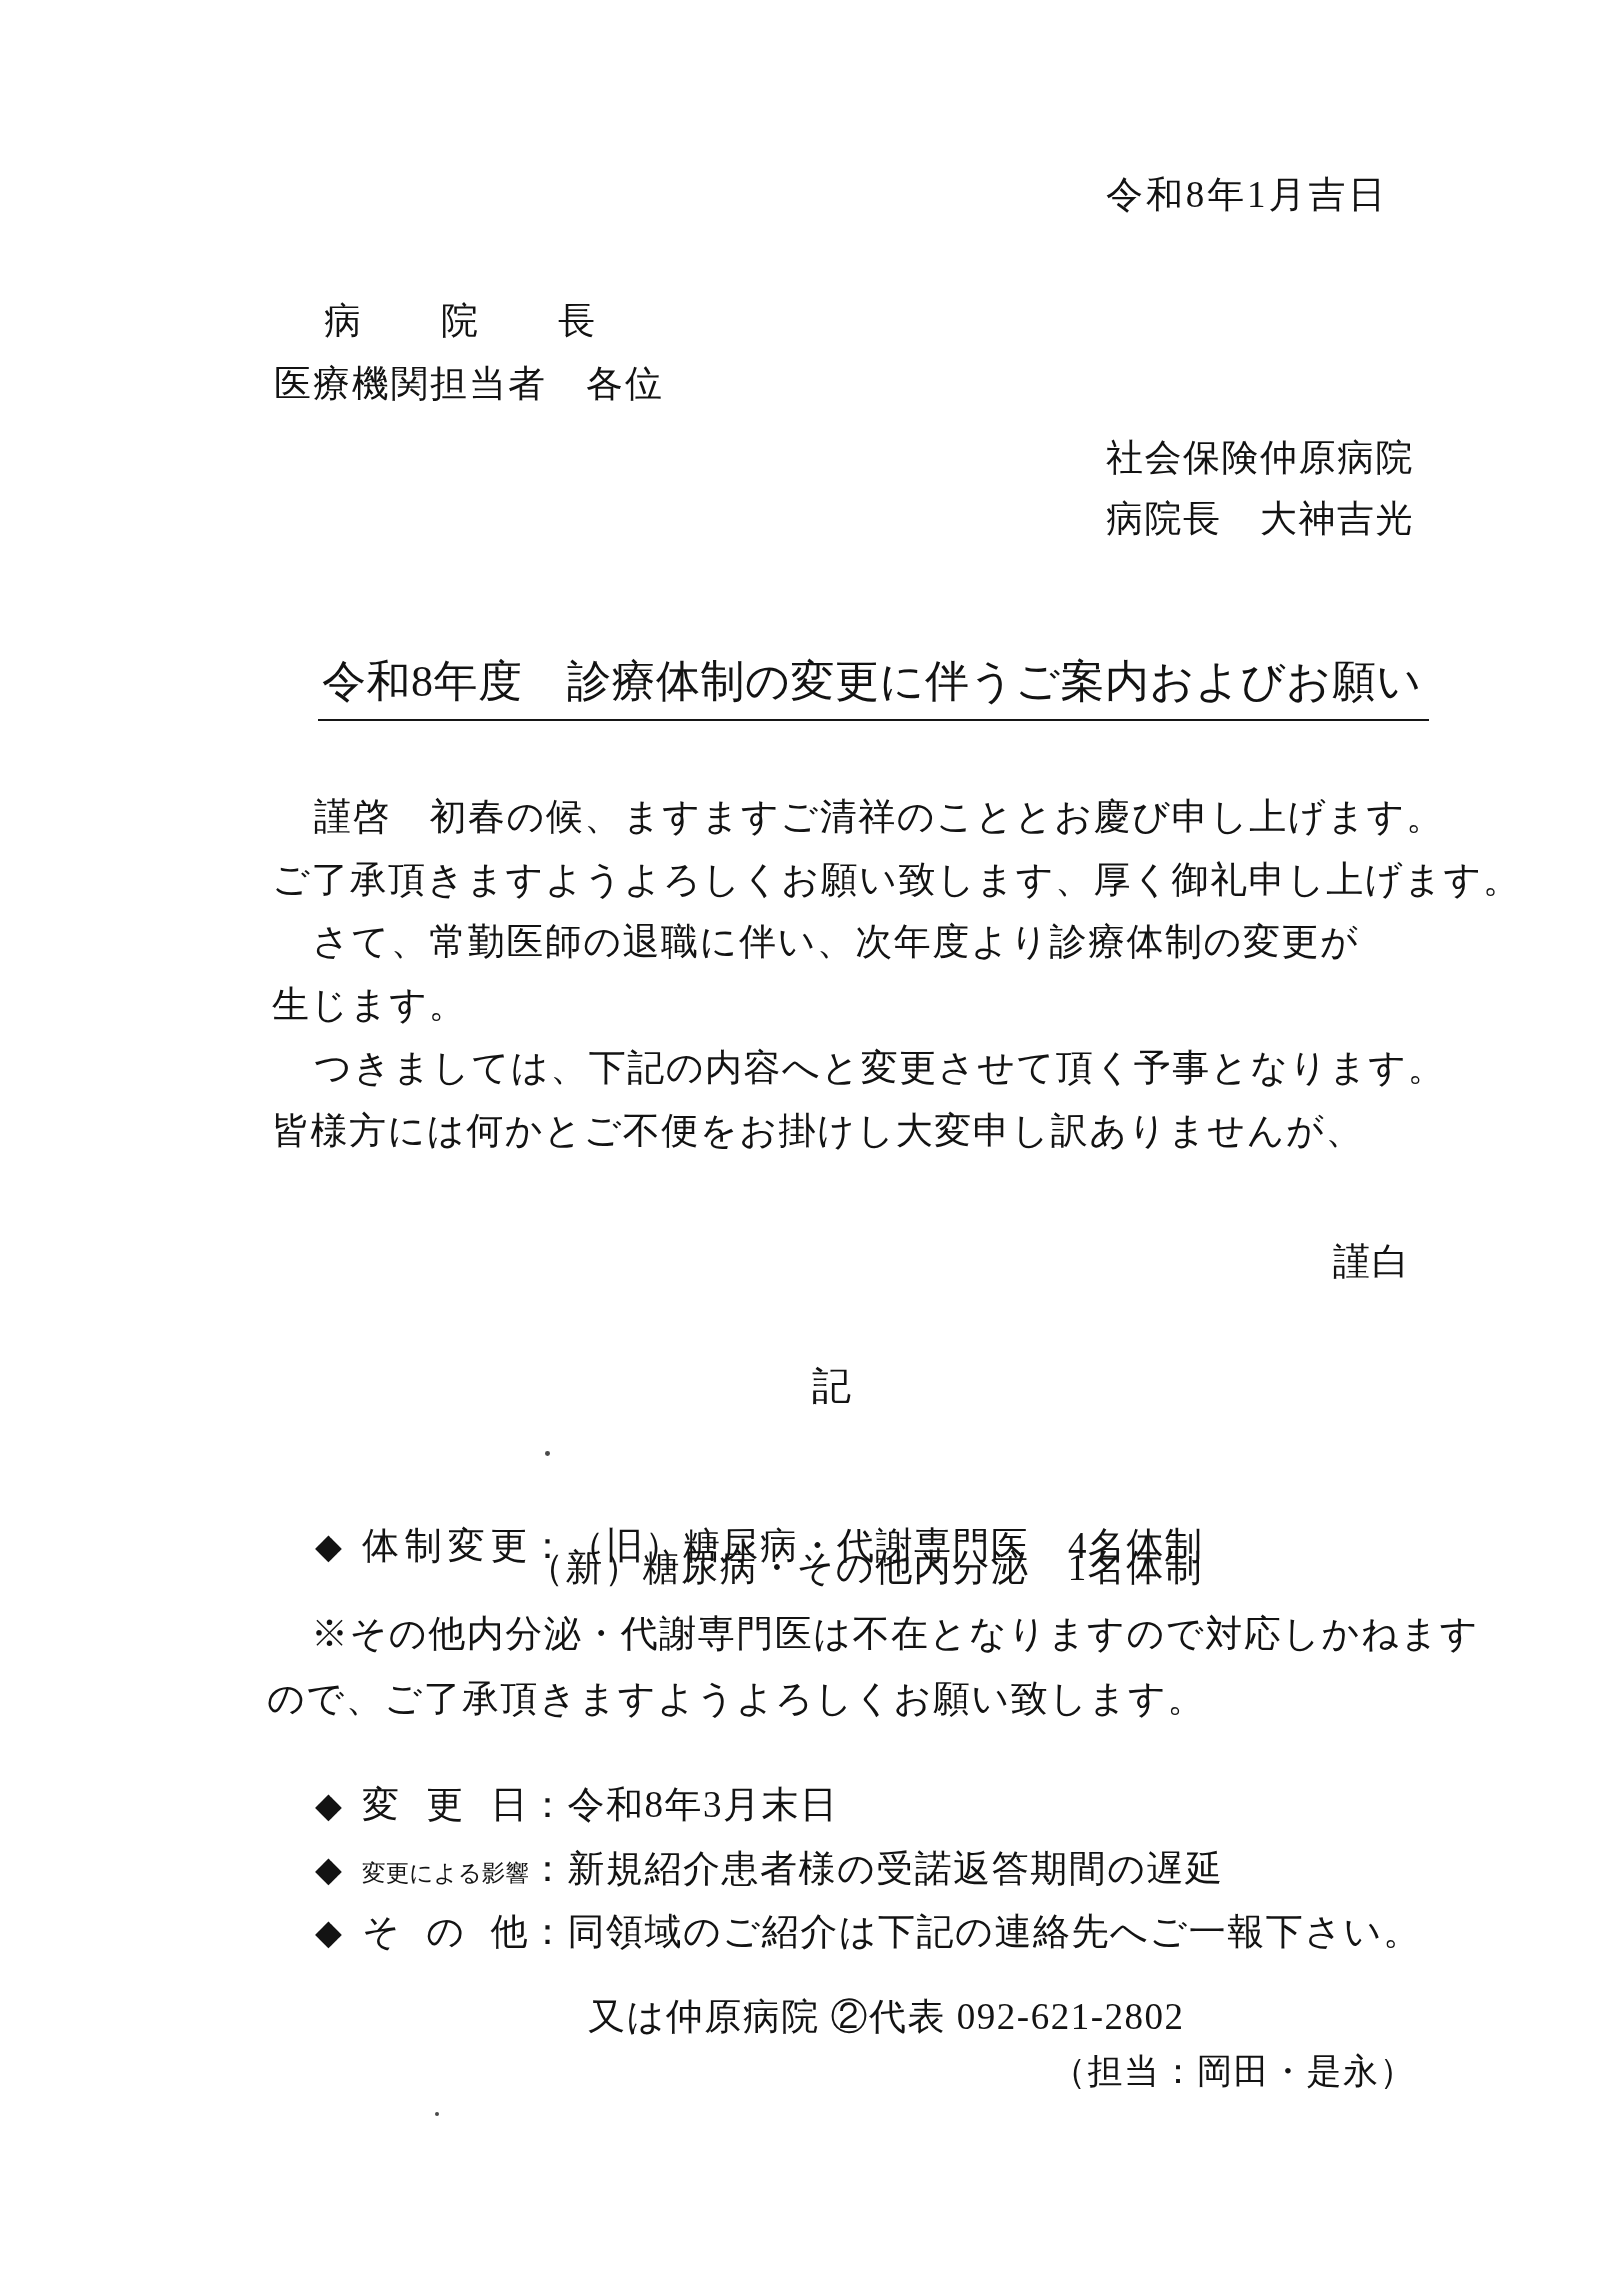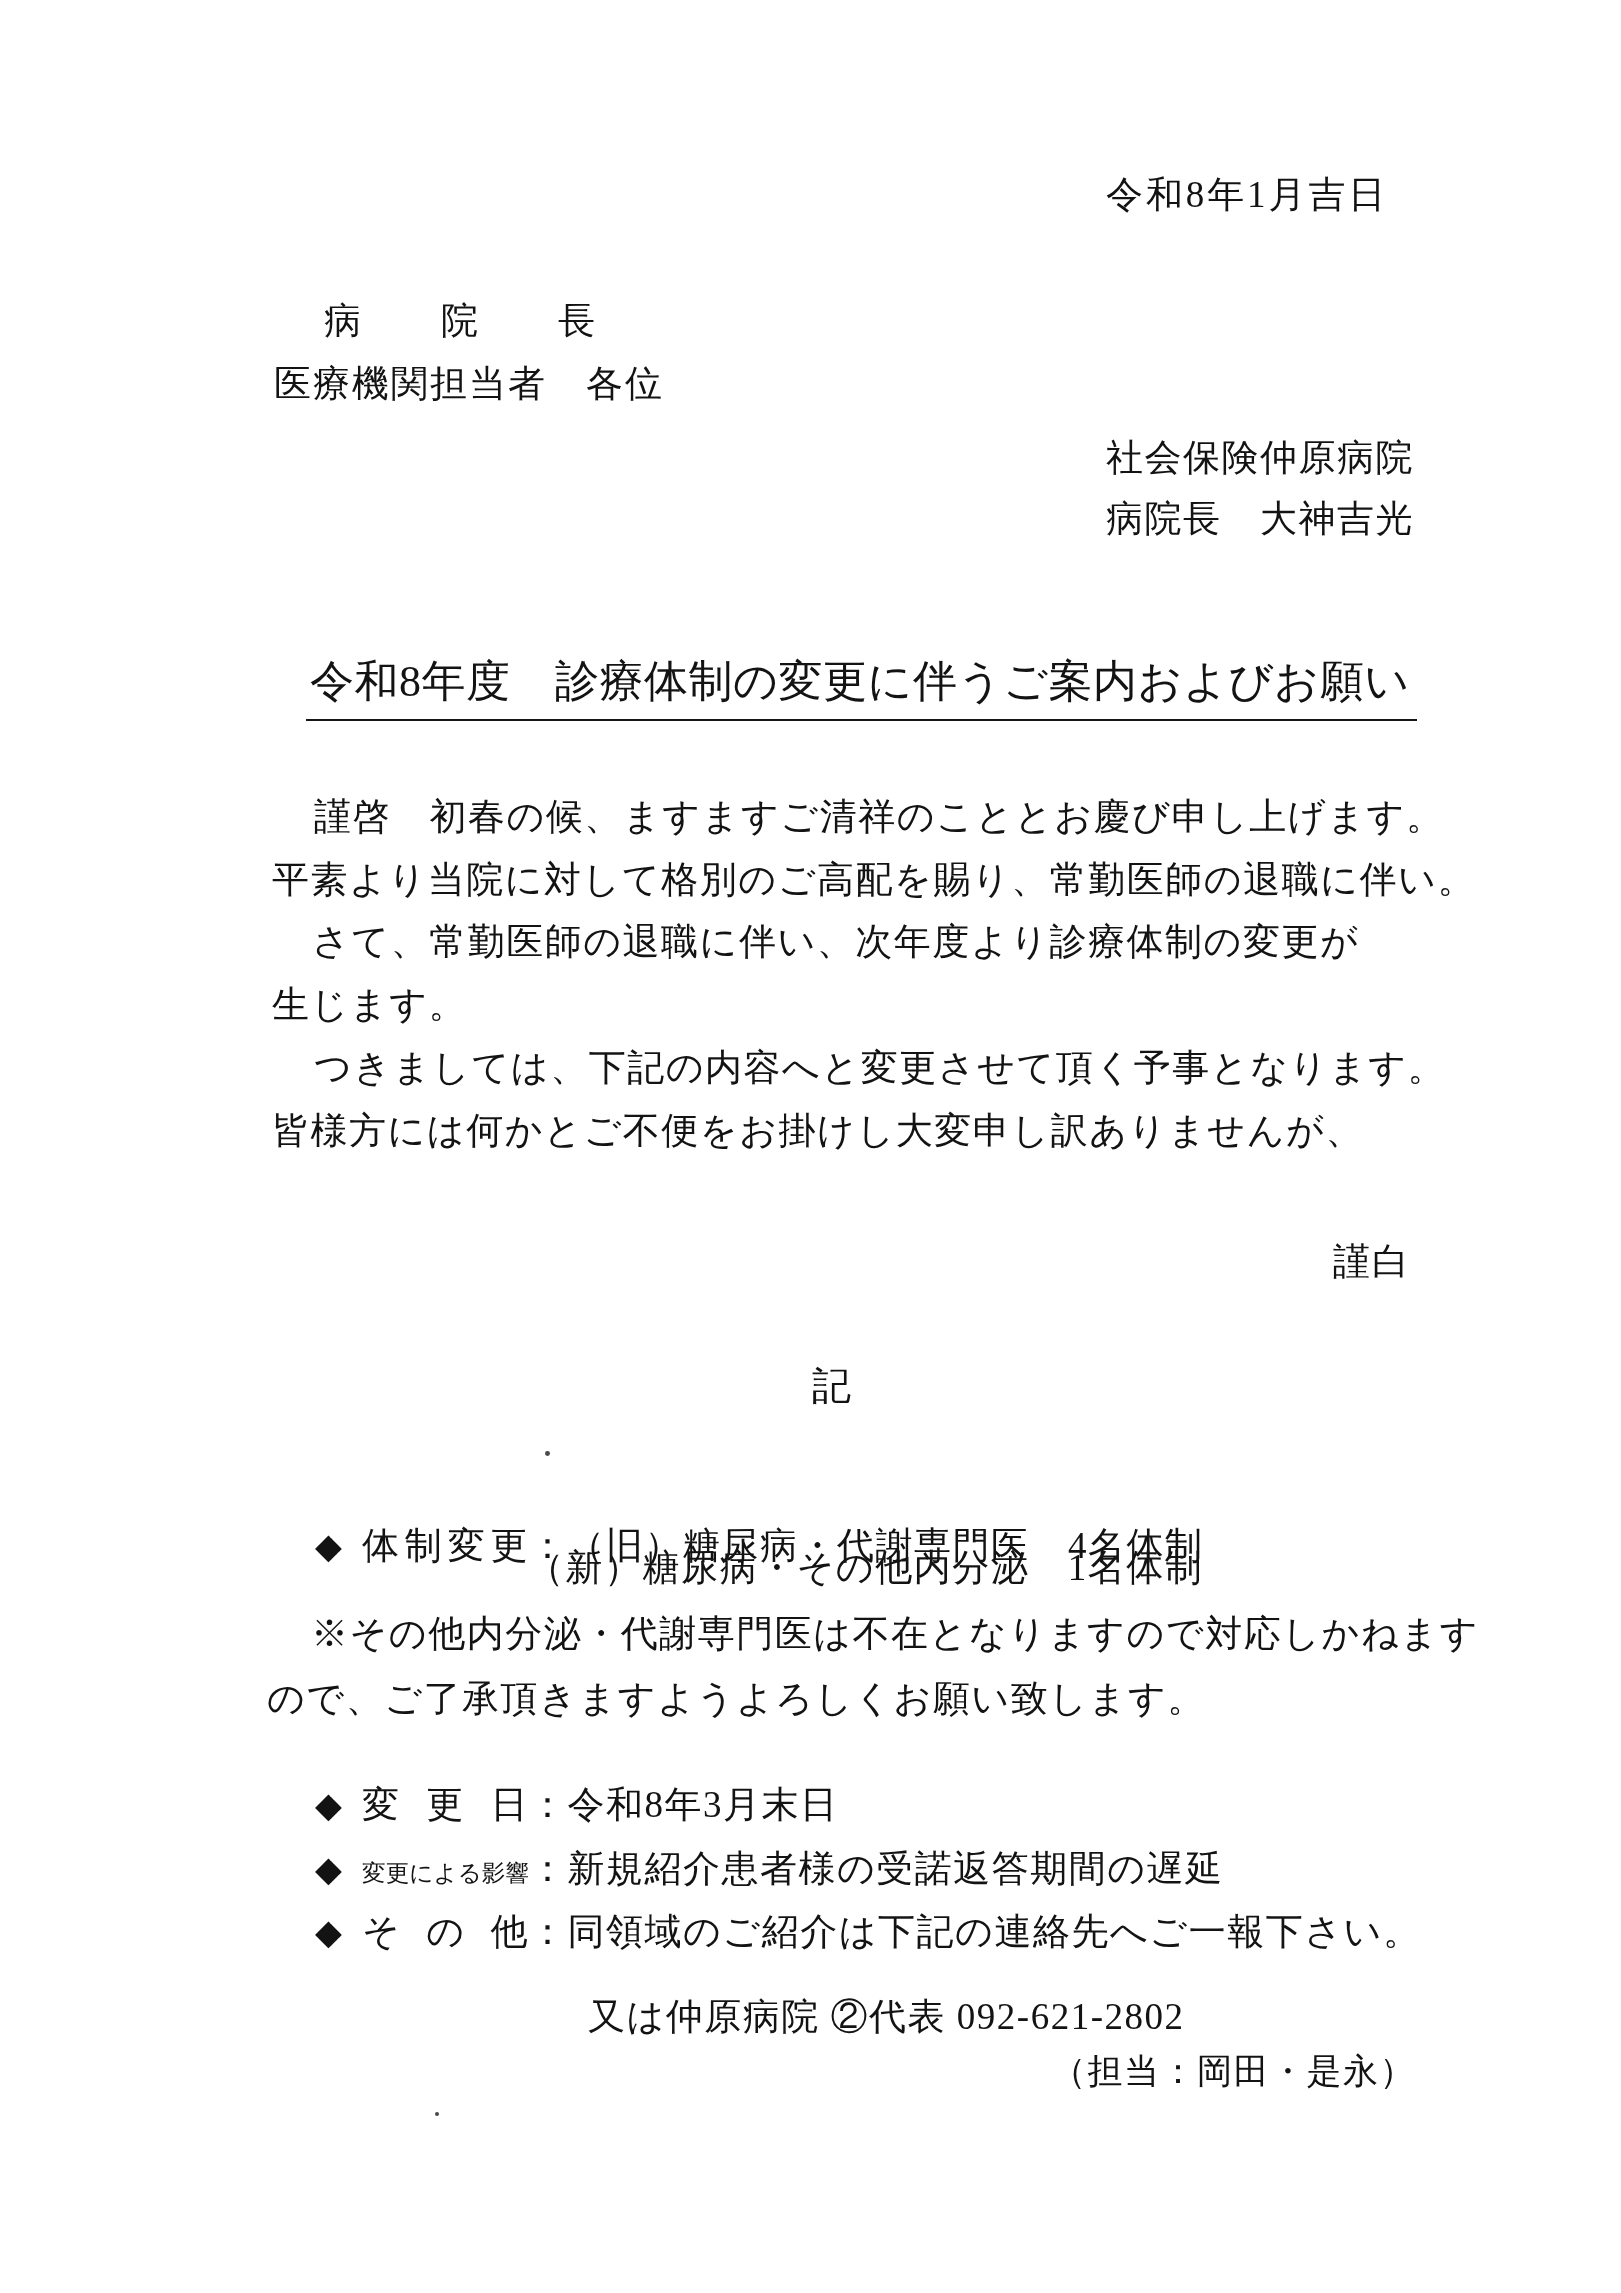--- a/index.html
+++ b/index.html
@@ -62,24 +62,24 @@
 <div class="page">
 
   <div class="ln date" style="left:1106px; top:174px;">令和8年1月吉日</div>
 
   <div class="ln recipient" style="left:276px; top:300px;margin-left:48px;">病　　院　　長</div>
   <div class="ln recipient" style="left:274px; top:363px;">医療機関担当者　各位</div>
 
   <div class="ln" style="left:1106px; top:437px;">社会保険仲原病院</div>
   <div class="ln" style="left:1106px; top:498px;">病院長　大神吉光</div>
 
-  <div class="ln title-line" style="left:306px; top:657px;text-align:center;">令和8年度　診療体制の変更に伴うご案内およびお願い</div>
+  <div class="ln title-line" style="left:318px; top:657px;text-align:center;">令和8年度　診療体制の変更に伴うご案内およびお願い</div>
 
   <div class="ln" style="left:314px; top:796px;">謹啓　初春の候、ますますご清祥のこととお慶び申し上げます。</div>
-  <div class="ln" style="left:272px; top:859px;">平素より当院に対して格別のご高配を賜り、常勤医師の退職に伴い。</div>
+  <div class="ln" style="left:272px; top:859px;">ご了承頂きますようよろしくお願い致します、厚く御礼申し上げます。</div>
   <div class="ln" style="left:312px; top:921px;">さて、常勤医師の退職に伴い、次年度より診療体制の変更が</div>
   <div class="ln" style="left:272px; top:984px;">生じます。</div>
   <div class="ln" style="left:314px; top:1047px;">つきましては、下記の内容へと変更させて頂く予事となります。</div>
   <div class="ln" style="left:272px; top:1110px;">皆様方には何かとご不便をお掛けし大変申し訳ありませんが、</div>
 
   <div class="ln closing" style="left:1333px; top:1241px;">謹白</div>
 
   <div class="ln record" style="left:812px; top:1364px;">記</div>
 
   <div class="ln item" style="left:272px; top:1482px;">

